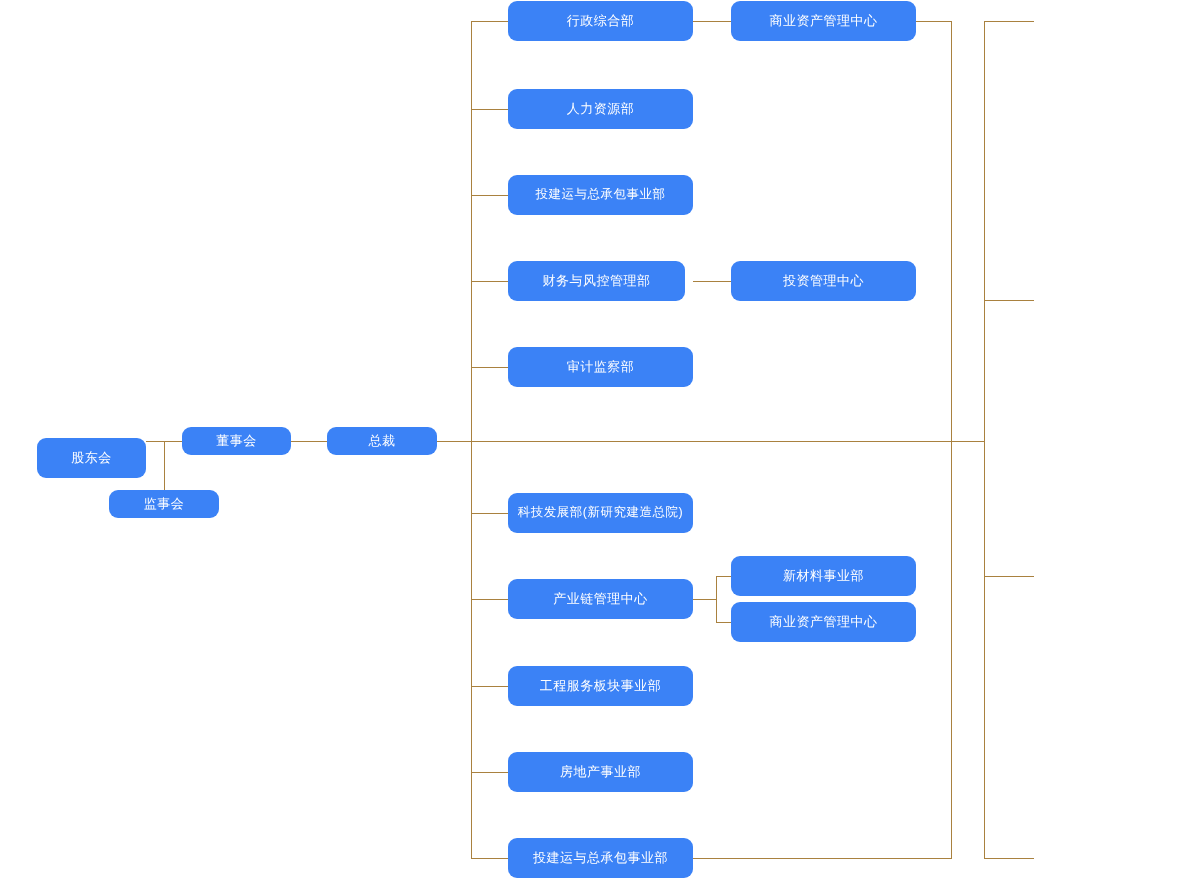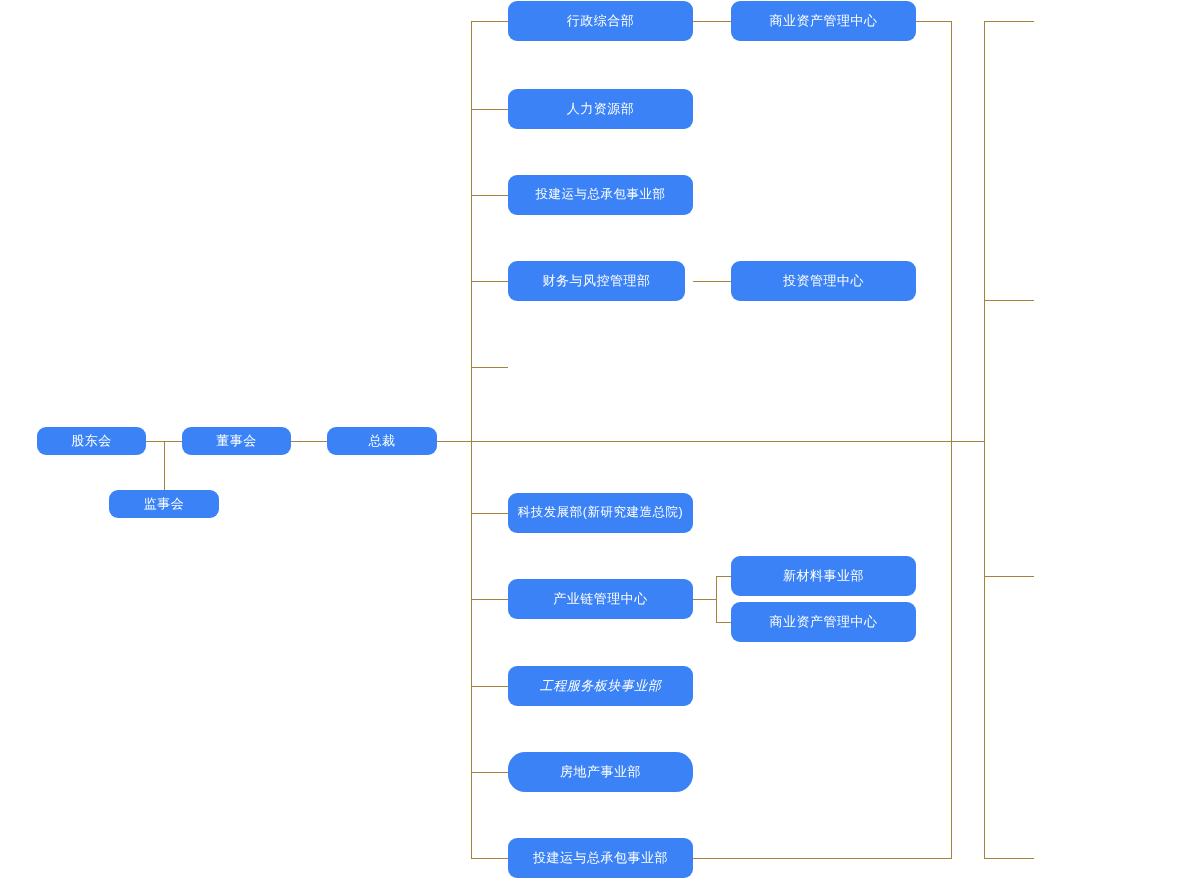--- a/index.html
+++ b/index.html
@@ -42,21 +42,21 @@
     background: #a9813f;
   }
   .conn.h { height: 1px; }
   .conn.v { width: 1px; }
 </style>
 </head>
 <body>
 
 <div id="chart-root">
 
-  <div class="node" style="left:37px; top:427px; width:109px; height:28px;">股东会</div>
+  <div class="node" style="left:37px; top:438px; width:109px; height:40px;">股东会</div>
 
   <div class="node" style="left:182px; top:427px; width:109px; height:28px;">董事会</div>
 
   <div class="node" style="left:327px; top:427px; width:110px; height:28px;font-family:Liberation Serif, serif;">总裁</div>
 
   <div class="node" style="left:109px; top:490px; width:110px; height:28px;">监事会</div>
 
   <div class="conn h" style="left:146px; top:441px; width:36px;"></div>
   <div class="conn h" style="left:291px; top:441px; width:36px;"></div>
   <div class="conn v" style="left:164px; top:441px; height:49px;"></div>
@@ -70,32 +70,33 @@
 
   <div class="node" style="left:508px; top:89px; width:185px; height:40px;">人力资源部</div>
   <div class="conn h" style="left:471px; top:109px; width:37px;"></div>
 
   <div class="node small" style="left:508px; top:175px; width:185px; height:40px;">投建运与总承包事业部</div>
   <div class="conn h" style="left:471px; top:195px; width:37px;"></div>
 
   <div class="node" style="left:508px; top:261px; width:177px; height:40px;">财务与风控管理部</div>
   <div class="conn h" style="left:471px; top:281px; width:37px;"></div>
 
+  <div class="node" style="left:508px; top:347px; width:185px; height:40px;">审计监察部</div>
   <div class="conn h" style="left:471px; top:367px; width:37px;"></div>
 
   <div class="node small" style="left:508px; top:493px; width:185px; height:40px;">科技发展部(新研究建造总院)</div>
   <div class="conn h" style="left:471px; top:513px; width:37px;"></div>
 
   <div class="node" style="left:508px; top:579px; width:185px; height:40px;">产业链管理中心</div>
   <div class="conn h" style="left:471px; top:599px; width:37px;"></div>
 
-  <div class="node" style="left:508px; top:666px; width:185px; height:40px;font-style:italic;">工程服务板块事业部</div>
+  <div class="node" style="left:508px; top:666px; width:185px; height:40px;">工程服务板块事业部</div>
   <div class="conn h" style="left:471px; top:686px; width:37px;"></div>
 
-  <div class="node" style="left:508px; top:752px; width:185px; height:40px;border-radius:17px;">房地产事业部</div>
+  <div class="node" style="left:508px; top:752px; width:185px; height:40px;">房地产事业部</div>
   <div class="conn h" style="left:471px; top:772px; width:37px;"></div>
 
   <div class="node" style="left:508px; top:838px; width:185px; height:40px;">投建运与总承包事业部</div>
   <div class="conn h" style="left:471px; top:858px; width:37px;"></div>
 
   <div class="node" style="left:731px; top:1px; width:185px; height:40px;">商业资产管理中心</div>
   <div class="conn h" style="left:693px; top:21px; width:38px;"></div>
 
   <div class="node" style="left:731px; top:261px; width:185px; height:40px;">投资管理中心</div>
   <div class="conn h" style="left:693px; top:281px; width:38px;"></div>

